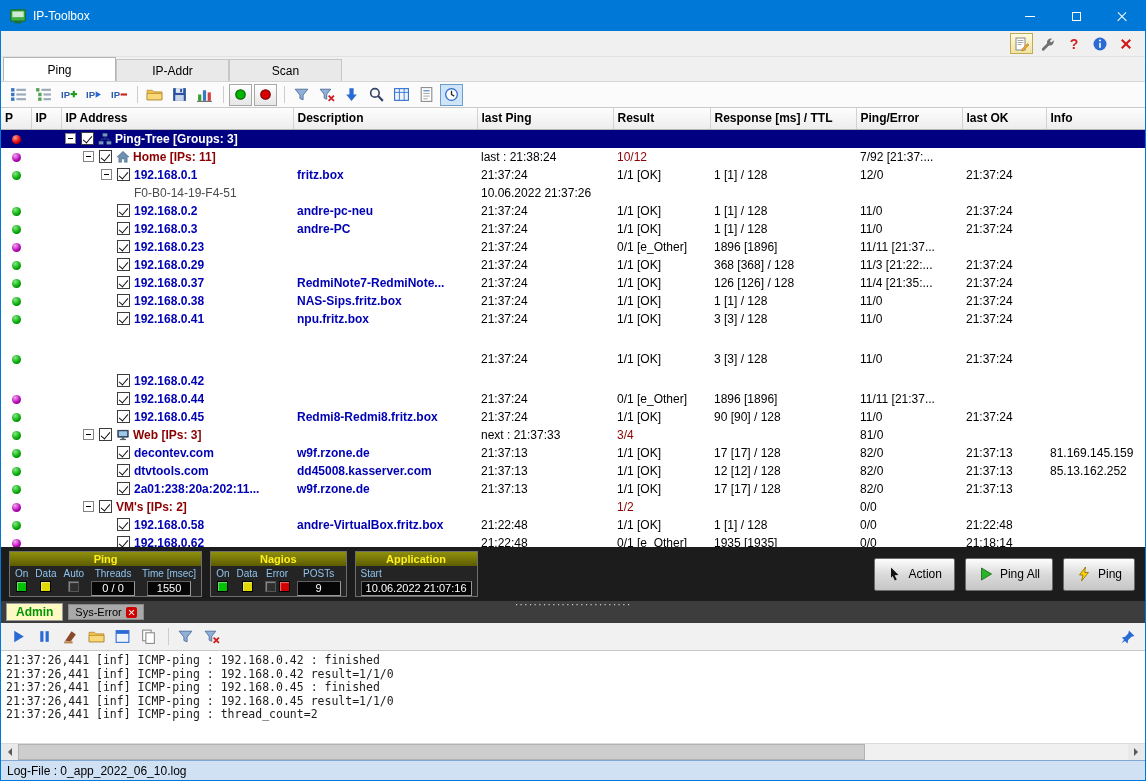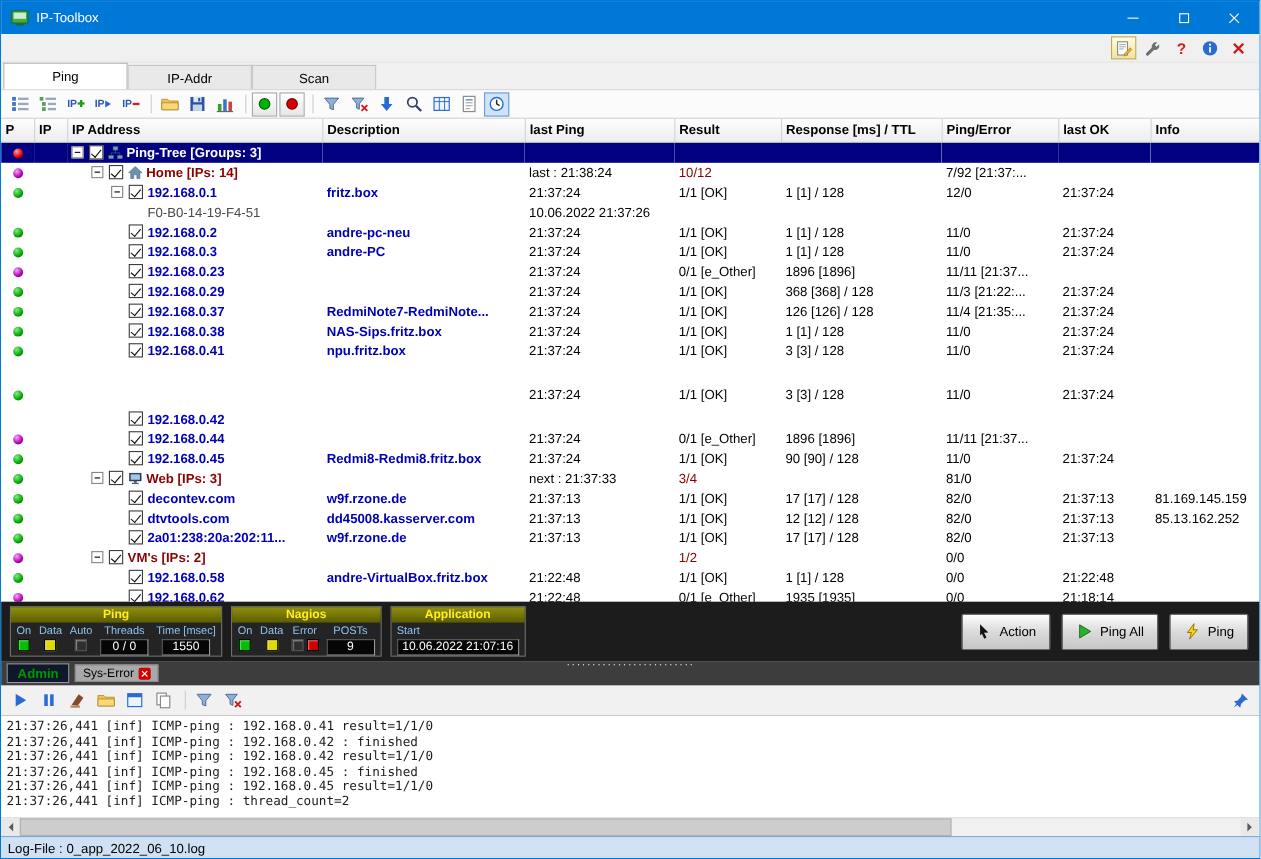--- a/index.html
+++ b/index.html
@@ -77,21 +77,21 @@
 .led-red{background:var(--led-red,#d00000)}
 .ledpair{display:flex;gap:3px}
 .dfield{background:#060606;color:#fff;border:1px solid #9a9a9a;border-top-color:#606060;border-left-color:#606060;font-size:11px;height:15px;line-height:13px;text-align:center;padding:0 4px;min-width:44px;white-space:nowrap}
 .pbuttons{margin-left:auto;display:flex;gap:10px;align-items:center;padding-right:2px}
 .pbtn{display:flex;align-items:center;gap:6px;height:33px;padding:0 12px;background:linear-gradient(#fdfdfd,#dadada 50%,#c6c6c6);border:1px solid #6a6a6a;border-radius:2px;font-family:"Liberation Sans",sans-serif;font-size:12px;font-weight:normal;color:#000;cursor:default}
 .pbtn svg{width:16px;height:16px;display:block}
 
 .strip{height:22px;flex:none;background:#3d3d3d;position:relative;display:flex;align-items:center;gap:5px;padding-left:5px}
 .grip{position:absolute;left:50%;top:-3px;transform:translateX(-50%);color:#d8d8d8;font-size:11px;letter-spacing:1px}
 .grip::after{content:"·························"}
-.ltab-admin{background:#0f172a;border:1px solid #9a9a9a;color:var(--admin-text,#009600);font-weight:bold;font-size:12px;padding:0 9px;height:18px;line-height:17px}
+.ltab-admin{background:#fef9c3;border:1px solid #9a9a9a;color:var(--admin-text,#009600);font-weight:bold;font-size:12px;padding:0 9px;height:18px;line-height:17px}
 .ltab-sys{background:#a9a9a9;border:1px solid #8a8a8a;color:#000;font-size:11px;padding:0 6px;height:16px;display:flex;align-items:center;gap:4px}
 .redx{position:relative;width:11px;height:11px;background:var(--led-red,#d00000);border-radius:2px;display:inline-block}
 .redx::before,.redx::after{content:"";position:absolute;left:2px;top:5px;width:7px;height:1.2px;background:#fff}
 .redx::before{transform:rotate(45deg)}
 .redx::after{transform:rotate(-45deg)}
 
 .logbar{height:28px;flex:none;background:#f1f1f1;border-bottom:1px solid #c9c9c9;display:flex;align-items:center;padding:0 6px}
 .logbar .tbtn{margin-right:3px}
 .pinbtn{margin-left:auto;width:23px;height:22px;display:flex;align-items:center;justify-content:center}
 .pinbtn svg{width:16px;height:16px}
@@ -354,21 +354,21 @@
             <td class="c-ip"></td>
             <td class="c-name">
               <div class="tw" style="padding-left: 22px;">
                 <span class="exp"></span>
                 <span class="cb"></span>
                 <span class="ticon">
                   <svg viewBox="0 0 16 16">
                     <path d="M8 1.5 L15 8 H12.8 V14 H9.6 V10.2 H6.4 V14 H3.2 V8 H1 Z" fill="#6f8faf" stroke="#3a5a80" stroke-width="0.5"></path>
                   </svg>
                 </span>
-                <span class="nm nm-group">Home [IPs: 14]</span>
+                <span class="nm nm-group">Home [IPs: 11]</span>
               </div>
             </td>
             <td></td>
             <td>last : 21:38:24</td>
             <td class="t-group">10/12</td>
             <td></td>
             <td>7/92 [21:37:...</td>
             <td></td>
             <td></td>
           </tr>
@@ -874,21 +874,20 @@
         </svg>
       </div>
       <span class="pinbtn">
         <svg viewBox="0 0 16 16">
           <path d="M9 1.5 L14.5 7 L11.5 7.8 L8.2 11 L7.5 14.5 L5 12 L1.5 14.2 L4 10.8 L1.8 8.5 L5.2 7.8 L8.2 4.5 Z" fill="#2a6ad4"></path>
         </svg>
       </span>
   </div>
 
   <div class="logview">
-      <div class="logline">21:37:26,441 [inf] ICMP-ping : 192.168.0.41 result=1/1/0</div>
       <div class="logline">21:37:26,441 [inf] ICMP-ping : 192.168.0.42 : finished</div>
       <div class="logline">21:37:26,441 [inf] ICMP-ping : 192.168.0.42 result=1/1/0</div>
       <div class="logline">21:37:26,441 [inf] ICMP-ping : 192.168.0.45 : finished</div>
       <div class="logline">21:37:26,441 [inf] ICMP-ping : 192.168.0.45 result=1/1/0</div>
       <div class="logline">21:37:26,441 [inf] ICMP-ping : thread_count=2</div>
     </div>
 
   <div class="hscroll">
     <div class="hsarrow hs-left">
         <i></i>

